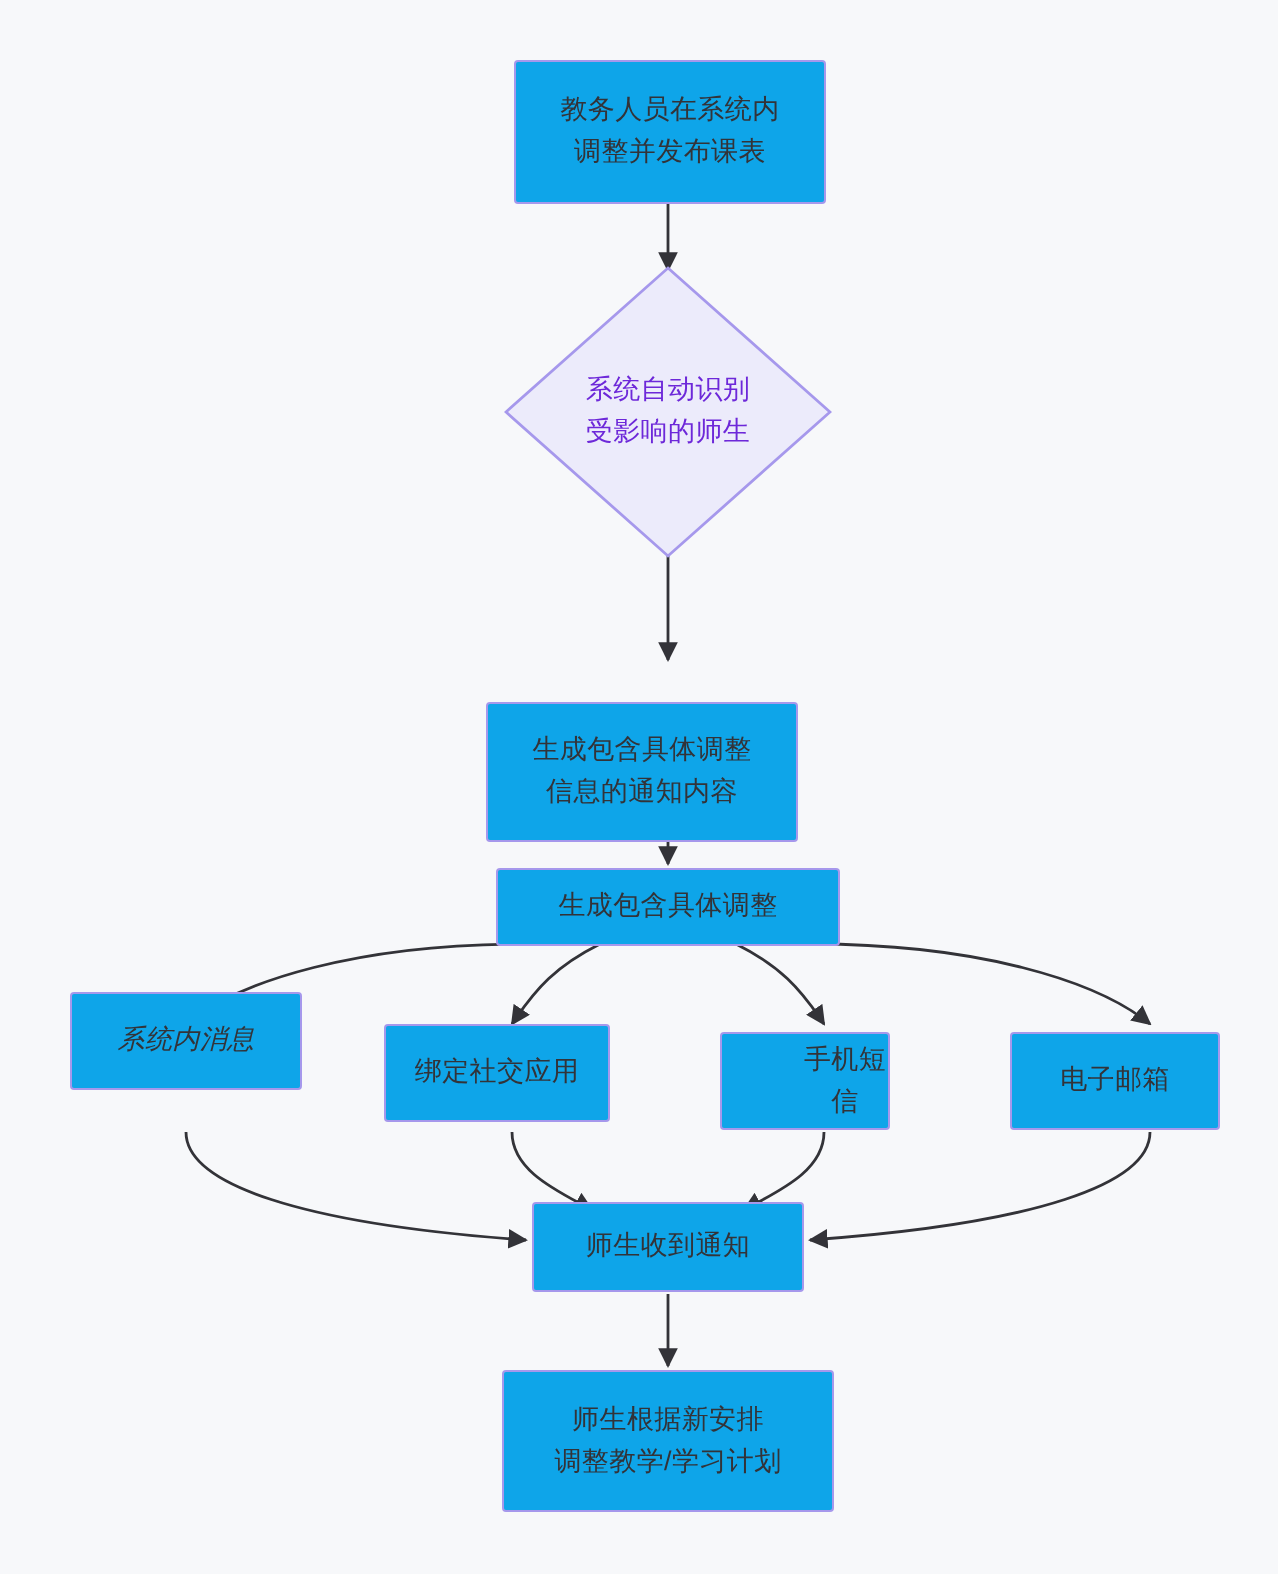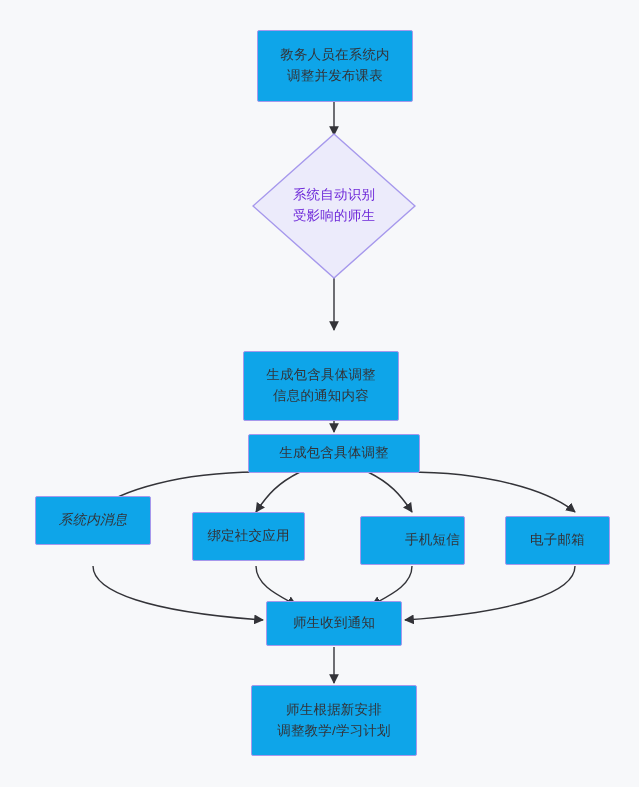--- a/index.html
+++ b/index.html
@@ -120,21 +120,21 @@
 
   <div class="node" style="left:243px; top:331px; width:156px; height:70px;margin-top:20px;">生成包含具体调整
 信息的通知内容</div>
 
   <div class="node" style="left:248px; top:434px; width:172px; height:39px;">生成包含具体调整</div>
 
   <div class="node" style="left:35px; top:496px; width:116px; height:49px;font-style:italic;">系统内消息</div>
 
   <div class="node" style="left:192px; top:492px; width:113px; height:49px;margin-top:20px;">绑定社交应用</div>
 
-  <div class="node" style="left:360px; top:516px; width:105px; height:49px;padding-left:40px;">手机短信</div>
+  <div class="node" style="left:360px; top:516px; width:85px; height:49px;padding-left:40px;">手机短信</div>
 
   <div class="node" style="left:266px; top:601px; width:136px; height:45px;">师生收到通知</div>
 
   <div class="node" style="left:505px; top:516px; width:105px; height:49px;">电子邮箱</div>
 
   <div class="node" style="left:251px; top:685px; width:166px; height:71px;">师生根据新安排
 调整教学/学习计划</div>
 
 </div>
 

